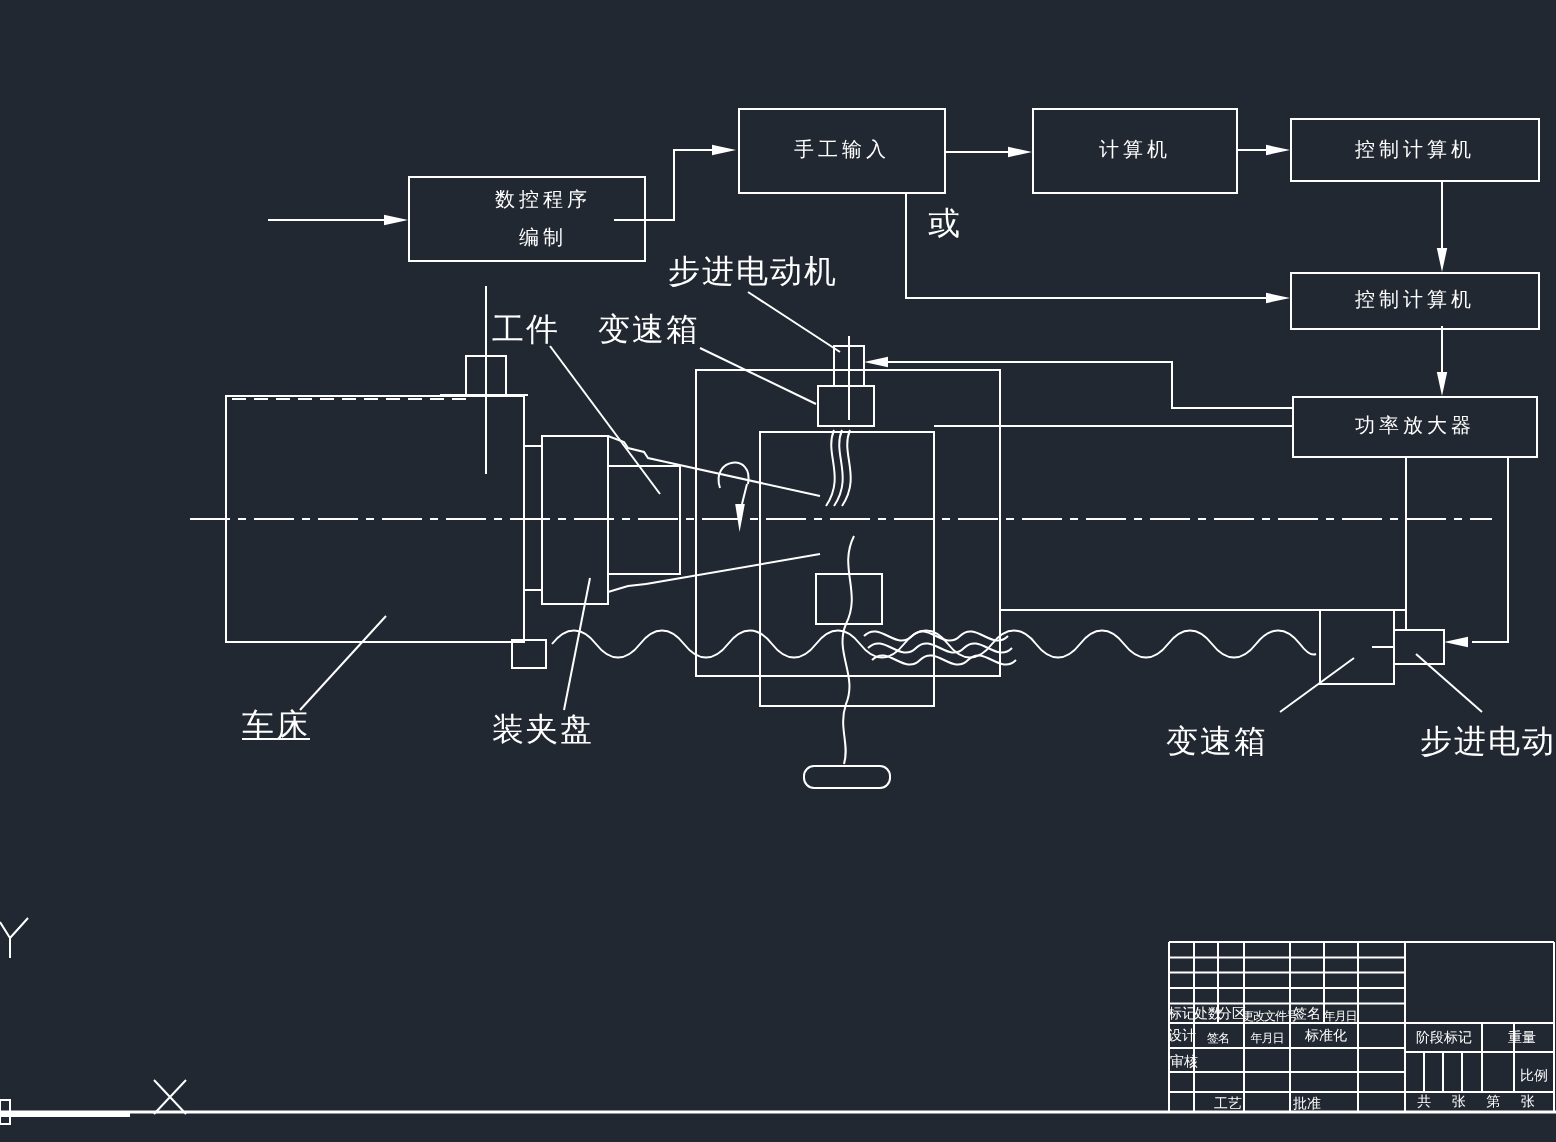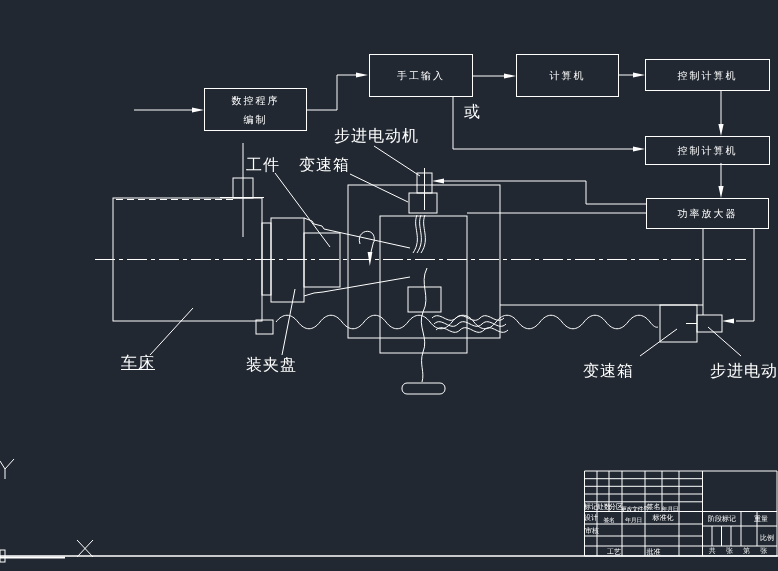--- a/index.html
+++ b/index.html
@@ -105,21 +105,21 @@
 
     <g stroke="#fff" fill="none">
       <path d="M0,556 H778" stroke-width="1.5"></path>
       <path d="M0,557.5 H65" stroke-width="2"></path>
       <rect x="0" y="550" width="5" height="12" stroke-width="1"></rect>
       <path d="M77,540 L93,557 M93,540 L77,557" stroke-width="1"></path>
       <path d="M0,461 L5,469 M14,459 L5,469 M5,469 V479" stroke-width="1"></path>
     </g>
   </svg>
 
-  <div class="fb" style="left:204px;top:88px;width:101px;height:41px;">
+  <div class="fb" style="left:204px;top:88px;width:101px;height:41px;padding-left:16px;">
     <span>数控程序</span>
     <span>编制</span>
   </div>
   <div class="fb" style="left:369px;top:54px;width:102px;height:41px;">
     <span>手工输入</span>
   </div>
   <div class="fb" style="left:516px;top:54px;width:101px;height:41px;">
     <span>计算机</span>
   </div>
   <div class="fb" style="left:645px;top:59px;width:123px;height:30px;">

